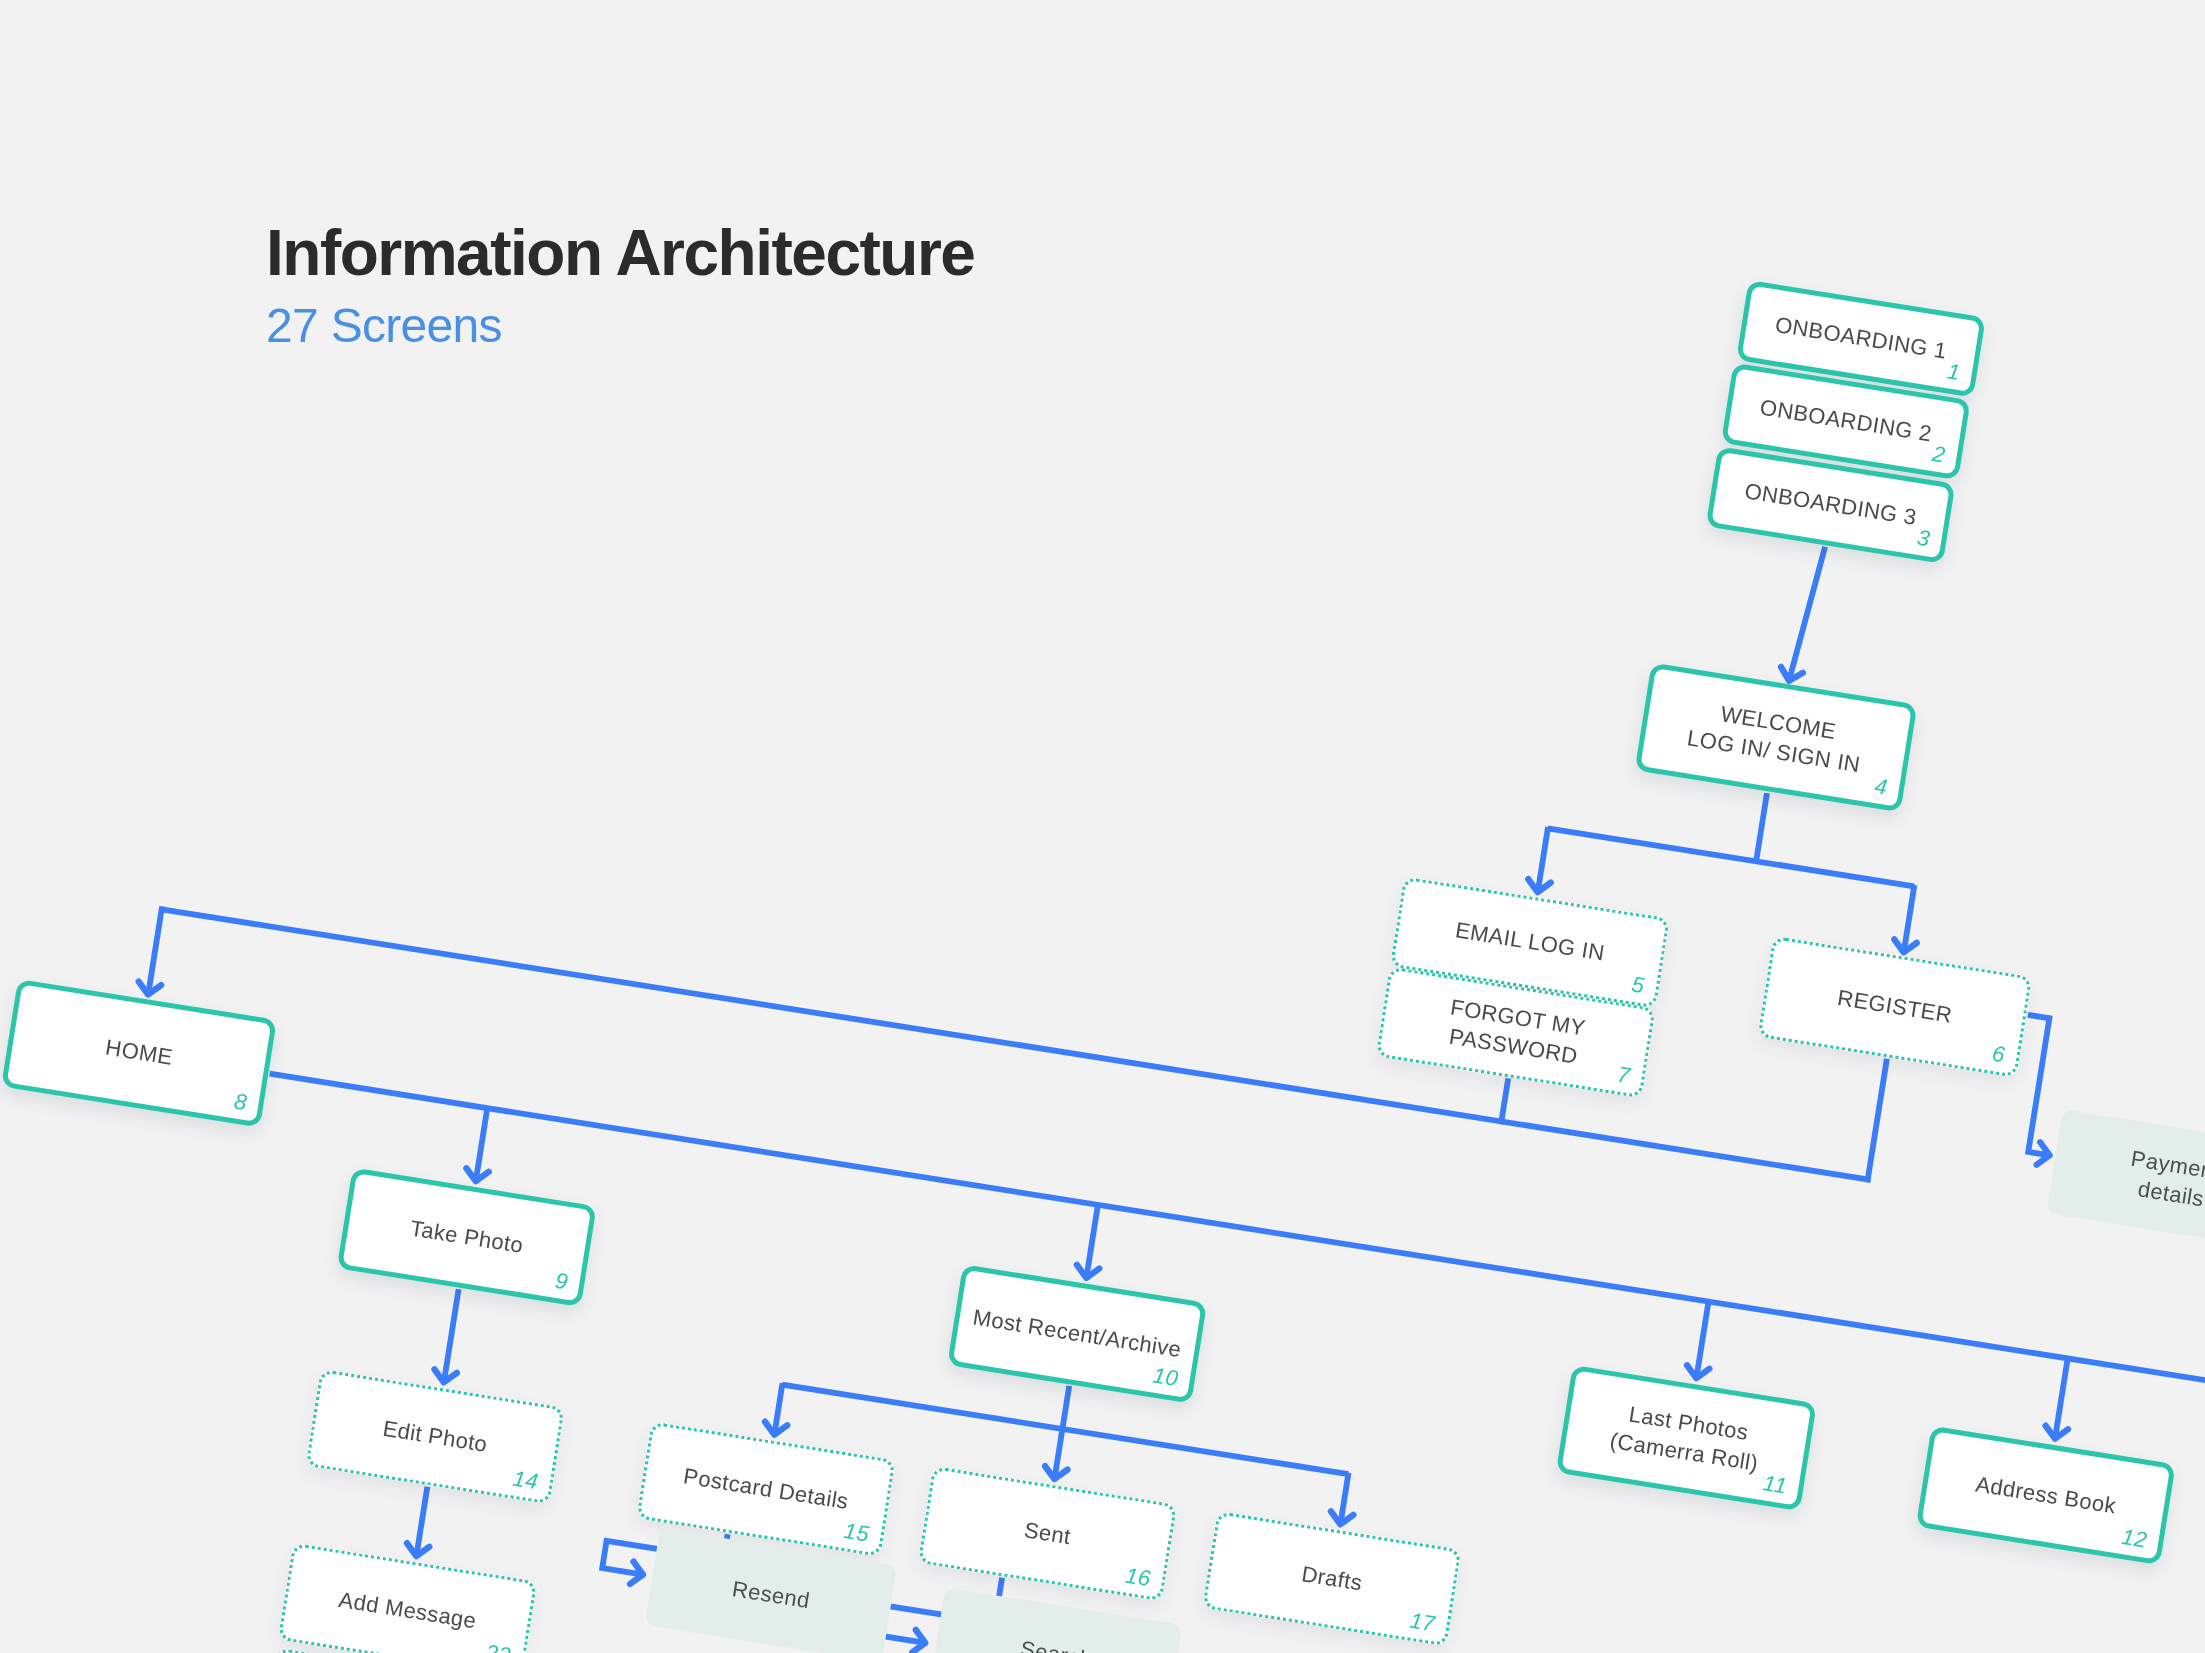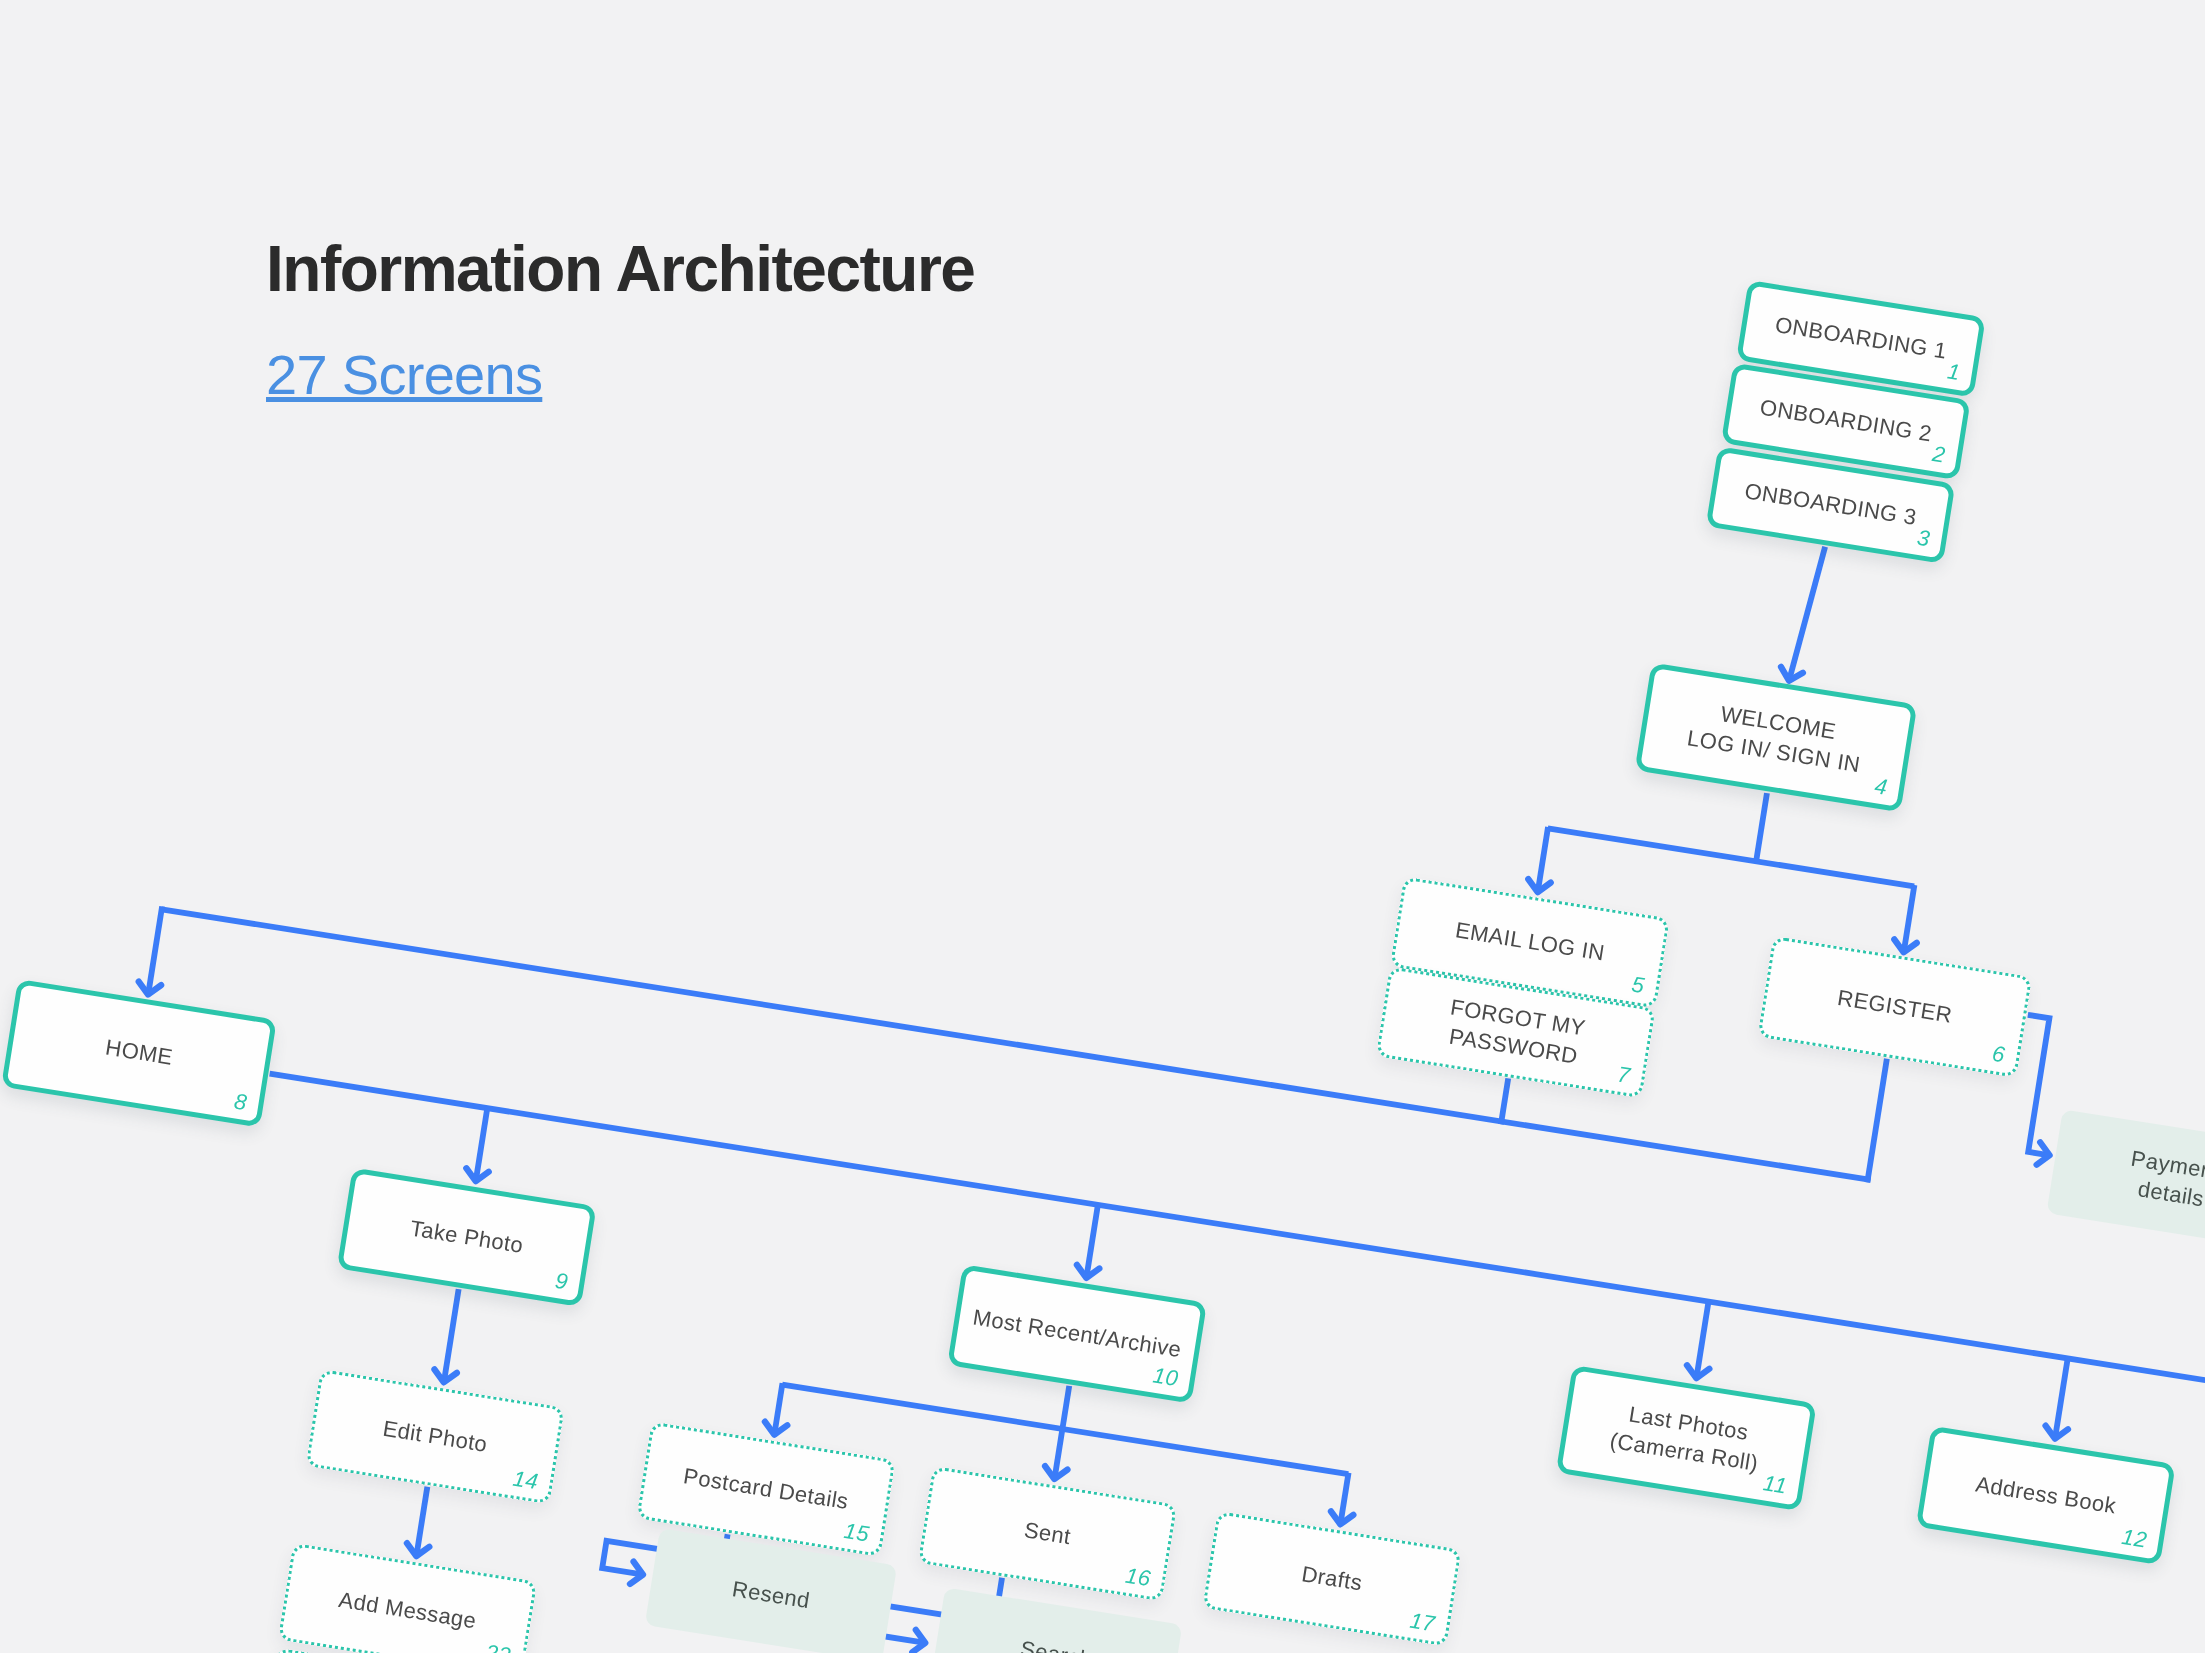--- a/index.html
+++ b/index.html
@@ -2,23 +2,23 @@
 <html style="--bg: #F2F2F3; --teal: #2BC5AB; --blue: #3B7CF8; --title: #2B2B2B; --subtitle: #4A90E2; --node-text: #4A4A4A; --filled: #E3EEEA;font-size:11.6px"><head>
 <meta charset="utf-8">
 <style>
   :root{
     --bg:#F2F2F3; --teal:#2BC5AB; --blue:#3B7CF8; --title:#2B2B2B;
     --subtitle:#4A90E2; --node-text:#4A4A4A; --filled:#E3EEEA;
   }
   html,body{margin:0;padding:0;}
   body{background:var(--bg);font-family:"Liberation Sans","DejaVu Sans",sans-serif;}
   .canvas{position:relative;width:2205px;height:1654px;overflow:hidden;background:var(--bg);}
-  .titleblock{position:absolute;left:266px;top:234px;z-index:5;}
+  .titleblock{position:absolute;left:266px;top:218px;z-index:5;}
   .page-title{font-size:64px;font-weight:bold;color:var(--title);letter-spacing:-1.5px;line-height:1.1;}
-  .page-subtitle{font-size:56px;font-weight:400;color:var(--subtitle);margin-top:38px;letter-spacing:-0.7px;text-decoration:underline;}
+  .page-subtitle{font-size:48px;font-weight:400;color:var(--subtitle);margin-top:10px;letter-spacing:-0.7px;}
   .layer{position:absolute;left:0;top:0;width:2473px;height:1891px;transform:rotate(9deg);transform-origin:0 0;}
   .edges{position:absolute;left:0;top:0;width:2473px;height:1891px;}
   .edge{fill:none;stroke:var(--blue);stroke-width:8px;}
   .node{position:absolute;box-sizing:border-box;background:#FEFEFE;border-radius:13px;
         display:flex;align-items:center;justify-content:center;text-align:center;
         color:var(--node-text);font-size:22px;line-height:1.3;letter-spacing:0.4px;}
   .node.solid{border:5.1px solid var(--teal);box-shadow:0 7.3px 16px rgba(60,70,90,0.12);}
   .node.dotted{border:3.6px dotted var(--teal);box-shadow:0 7.3px 16px rgba(60,70,90,0.08);}
   .node.filled{background:var(--filled);border:none;border-radius:10.2px;color:#47514D;box-shadow:none;}
   .node .num{position:absolute;right:11.6px;bottom:5.8px;color:var(--teal);font-size:22px;font-style:italic;line-height:1;}

